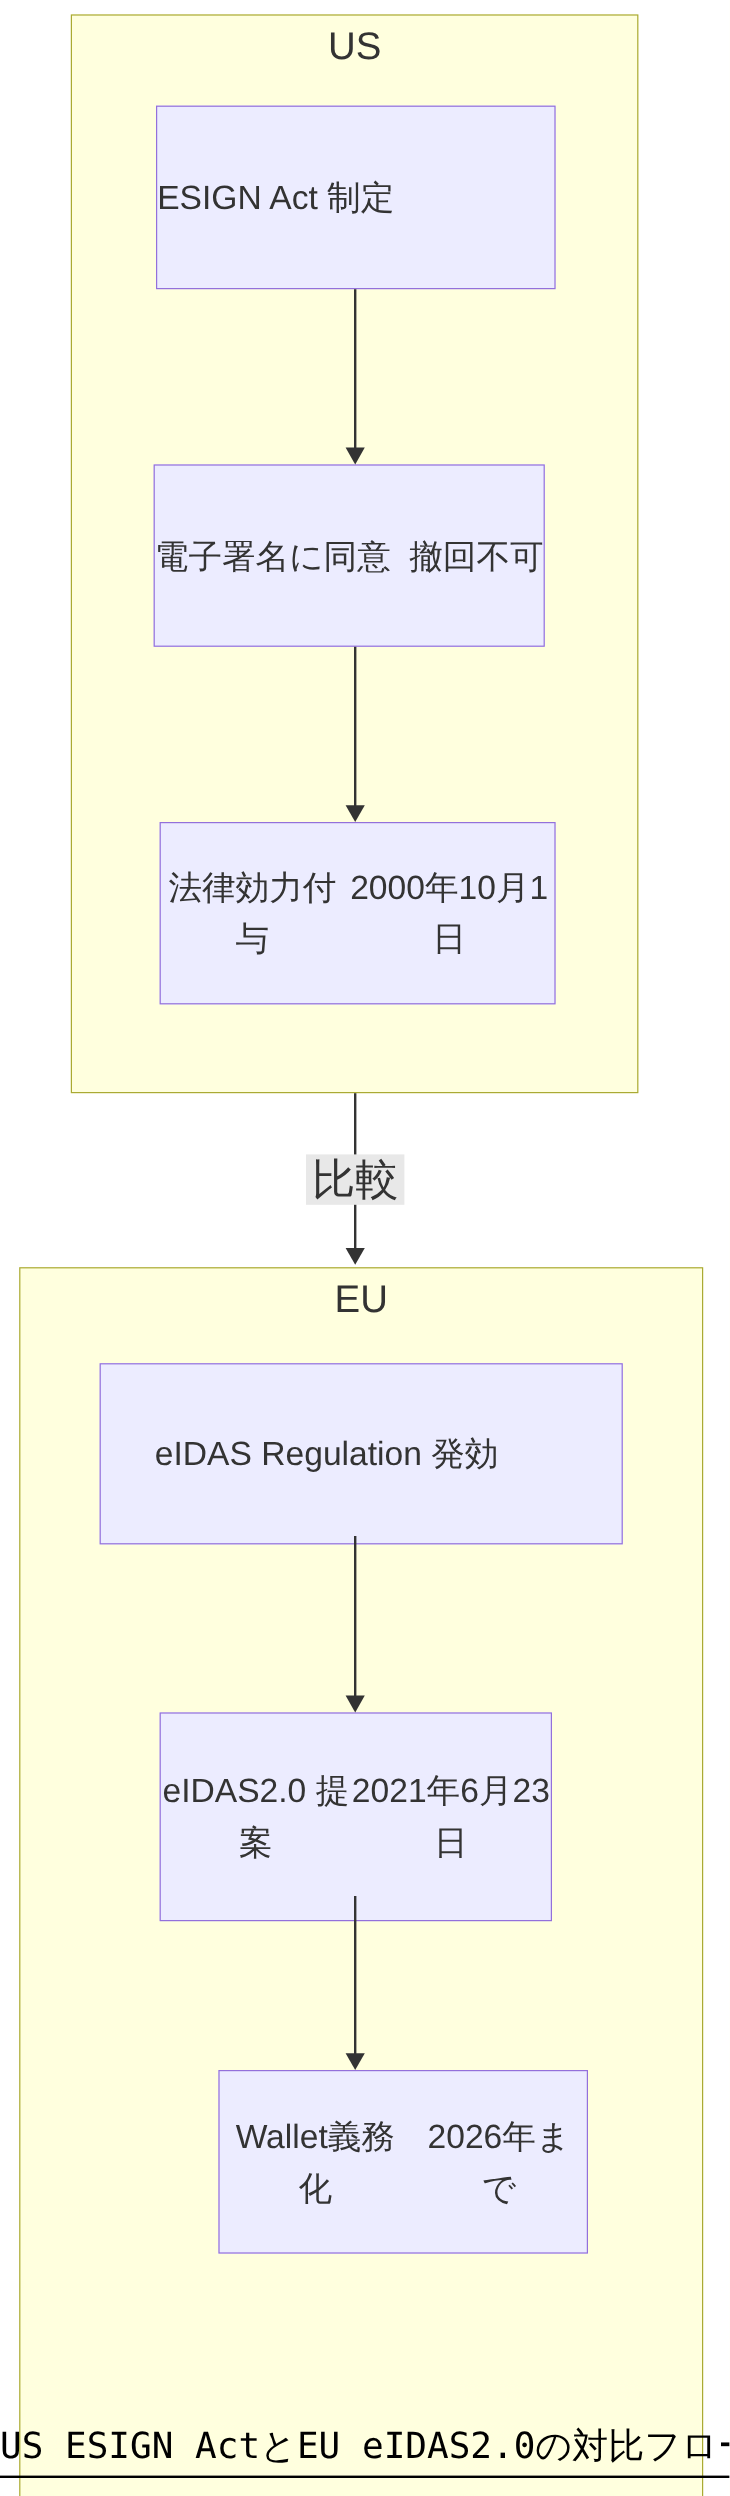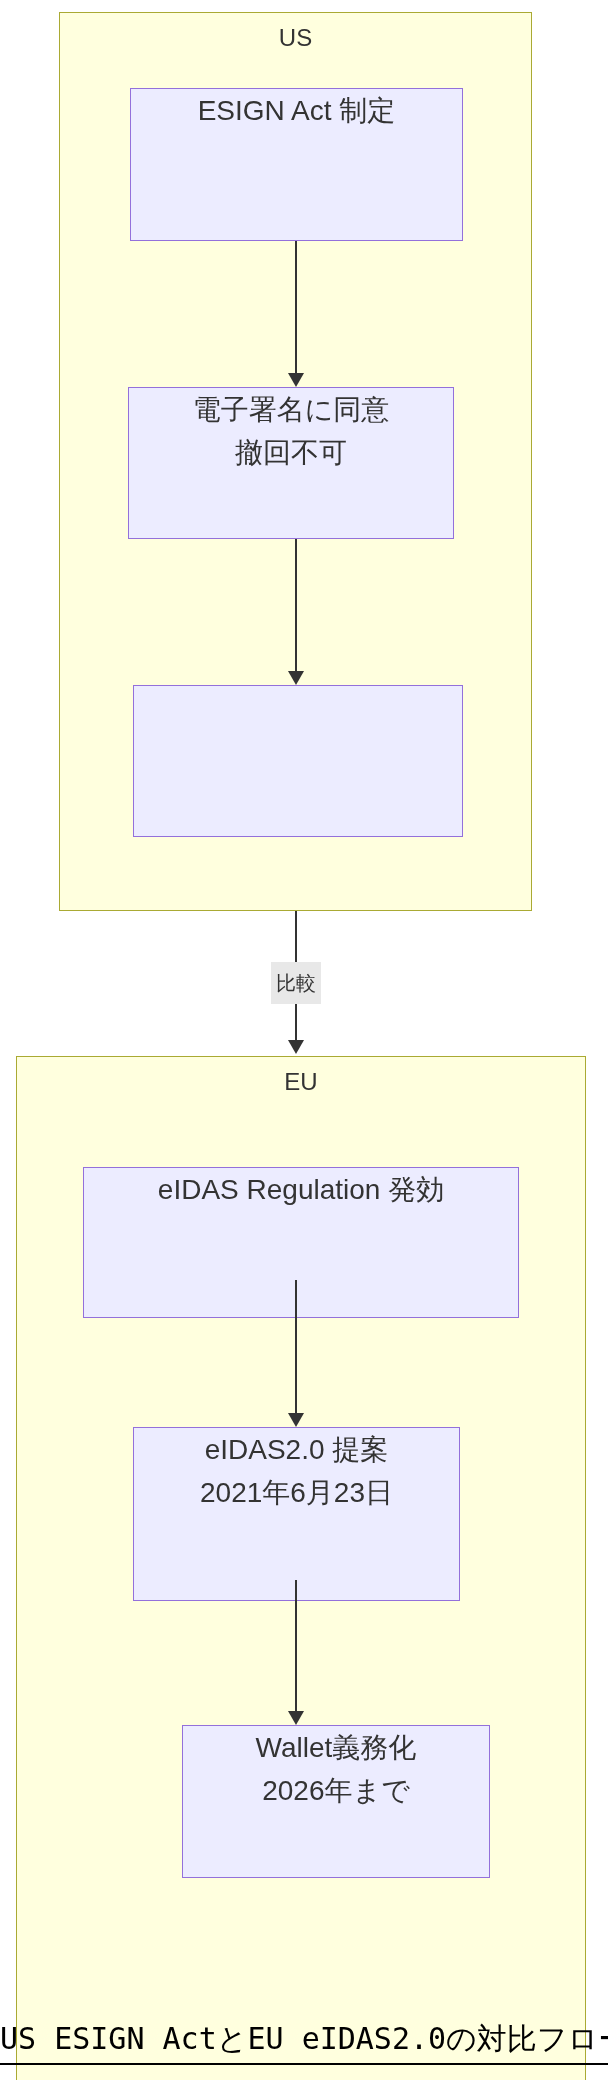--- a/index.html
+++ b/index.html
@@ -15,38 +15,38 @@
     position:absolute;
     background:var(--cluster-fill,#ffffde);
     border:1.5px solid var(--cluster-border,#aaaa33);
     box-sizing:border-box;
   }
   .cluster-us{left:59px;top:12px;width:473px;height:899px;}
   .cluster-eu{left:16px;top:1056px;width:570px;height:1179px;}
   .cluster-label{
     position:absolute;top:8px;left:0;right:0;
     text-align:center;
-    font-size:24px;line-height:34px;
+    font-size:32px;line-height:34px;
     color:var(--text,#333333);
   }
   .node{
     position:absolute;
     background:var(--node-fill,#ececff);
     border:1.6px solid var(--node-border,#9370db);
     box-sizing:border-box;
-    display:flex;flex-direction:column;
-    justify-content:flex-start;align-items:center;
+    display:flex;flex-direction:row;
+    justify-content:space-between;align-items:center;
     text-align:center;
     font-size:28px;line-height:43px;
     color:var(--text,#333333);
   }
   .node-a{left:130px;top:88px;width:333px;height:153px;}
   .node-b{left:128px;top:387px;width:326px;height:152px;}
   .node-c{left:133px;top:685px;width:330px;height:152px;}
-  .node-d{left:83px;top:1167px;width:436px;height:151px;}
+  .node-d{left:83px;top:1136px;width:436px;height:151px;padding-left:45px;}
   .node-e{left:133px;top:1427px;width:327px;height:174px;}
   .node-f{left:146px;top:1725px;width:308px;height:153px;margin-left:36px;}
   .edge-line{
     position:absolute;left:295px;width:2px;
     background:var(--edge,#333333);
   }
   .edge-1{top:241px;height:134px;}
   .edge-2{top:539px;height:134px;}
   .edge-3{top:911px;height:131px;}
   .edge-4{top:1280px;height:135px;}
@@ -60,21 +60,21 @@
   .head-1{top:373px;}
   .head-2{top:671px;}
   .head-3{top:1040px;}
   .head-4{top:1413px;}
   .head-5{top:1711px;}
   .edge-label{
     position:absolute;left:296px;top:983px;
     transform:translate(-50%,-50%);
     background:var(--edge-label-bg,#e8e8e8);
     padding:4px 5px;
-    font-size:20px;line-height:34px;
+    font-size:36px;line-height:34px;
     color:var(--text,#333333);
     white-space:nowrap;
   }
   .caption{
     position:absolute;left:0;top:2022px;
     white-space:nowrap;
     font-family:"DejaVu Sans Mono","Liberation Mono",monospace;
     font-size:30px;line-height:34px;
     color:#000000;
   }
@@ -97,20 +97,22 @@
   </section>
 
   <div class="node node-a">
     <span>ESIGN Act 制定</span>
   </div>
   <div class="node node-b">
     <span>電子署名に同意</span>
     <span>撤回不可</span>
   </div>
   <div class="node node-c">
+    <span>法律効力付与</span>
+    <span>2000年10月1日</span>
   </div>
 
   <div class="node node-d">
     <span>eIDAS Regulation 発効</span>
   </div>
   <div class="node node-e">
     <span>eIDAS2.0 提案</span>
     <span>2021年6月23日</span>
   </div>
   <div class="node node-f">

